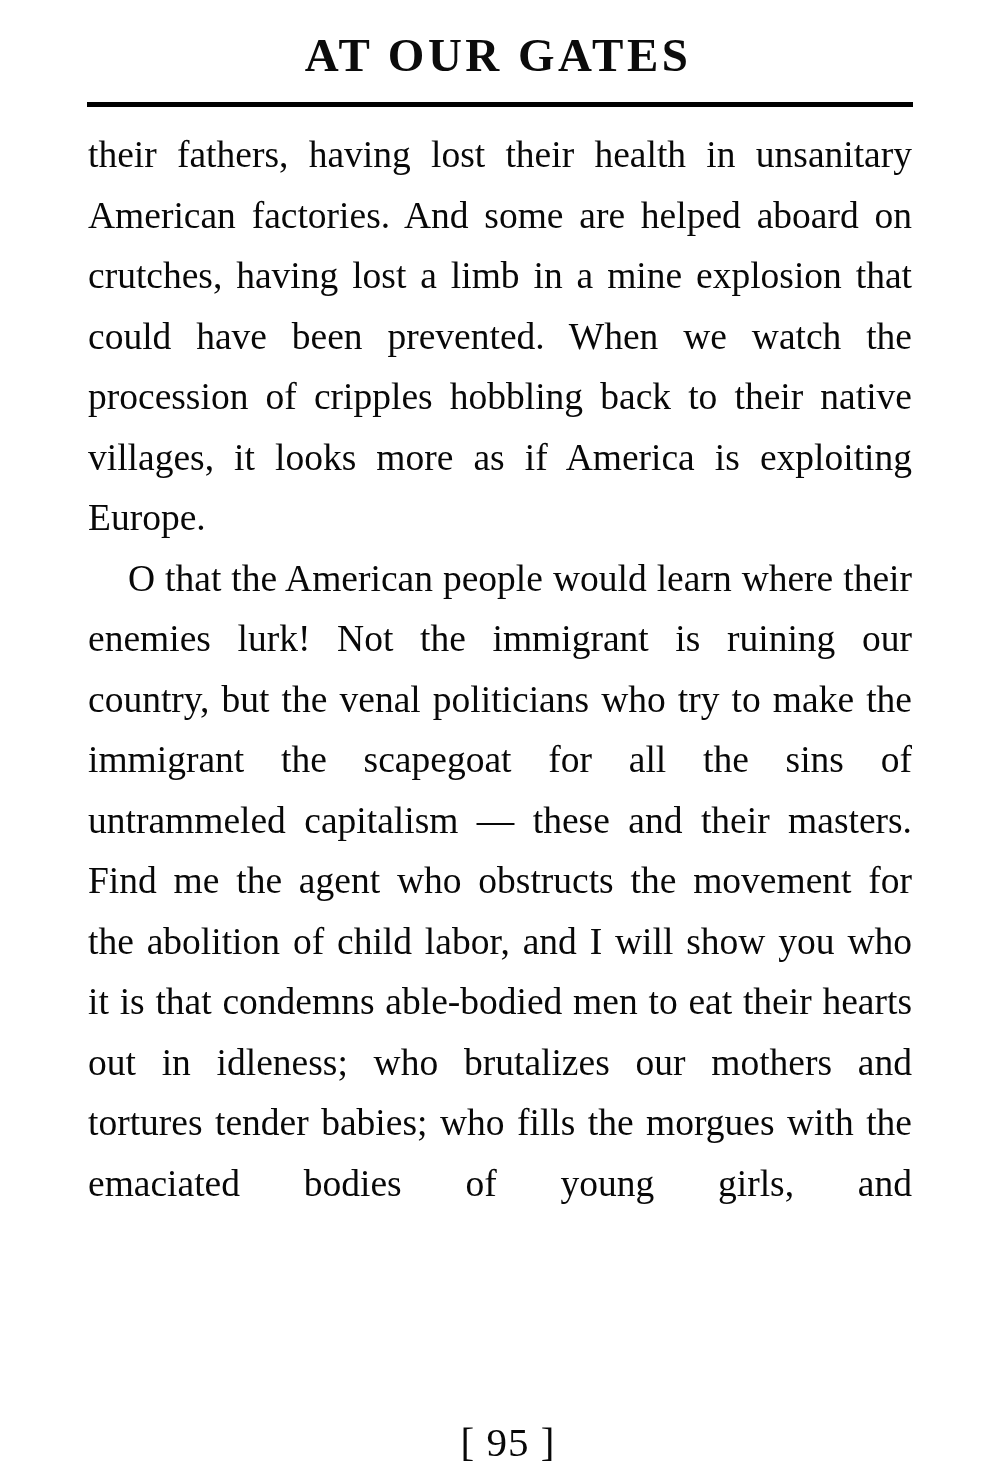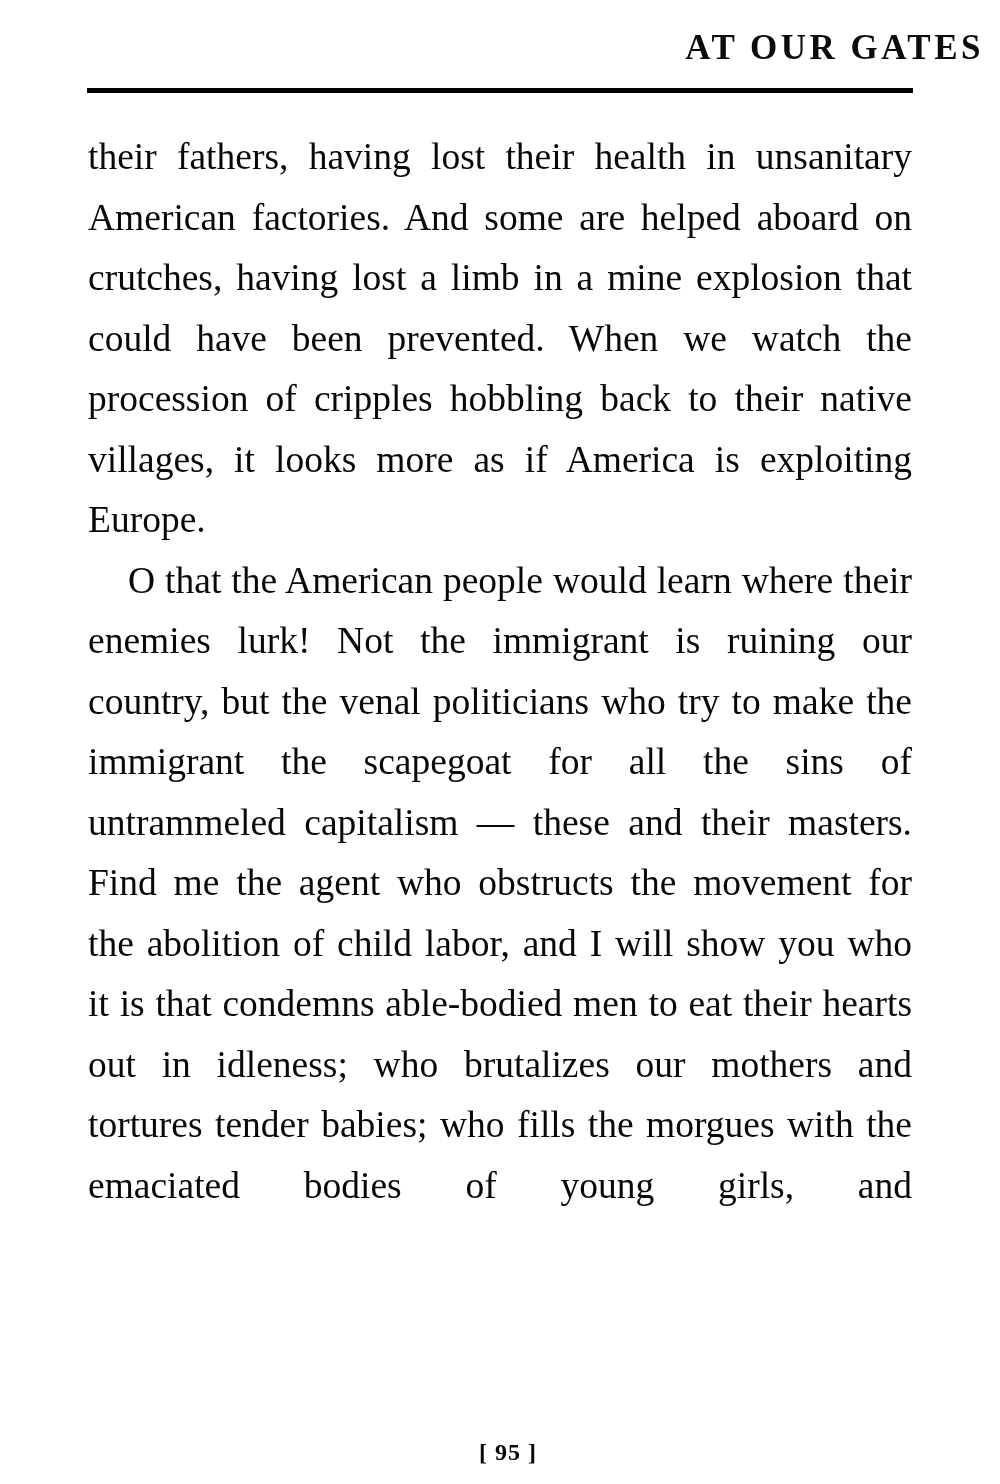--- a/index.html
+++ b/index.html
@@ -14,37 +14,37 @@
     color: #000000;
     overflow: hidden;
   }
   .page {
     position: relative;
     width: 1000px;
     height: 1484px;
     box-sizing: border-box;
   }
   .running-head {
-    text-align: right;
+    text-align: center;
     font-family: "Liberation Serif", serif;
-    font-size: 35px;
+    font-size: 47px;
     letter-spacing: 3.5px;
     font-weight: 600;
-    margin: 28px 16px 0 0;
+    margin: 28px 4px 0 0;
     color: #0b0b0b;
   }
   .head-rule {
     width: 826px;
     margin: 20px auto 0 auto;
     border-top: 5px solid #000;
   }
   .body-col {
     width: 824px;
     margin: 0 auto;
-    padding-top: 34px;
+    padding-top: 18px;
   }
   p.para {
     margin: 0;
     font-size: 37.5px;
     line-height: 60.5px;
     text-align: justify;
     text-align-last: left;
     color: #080808;
     word-spacing: 0.5px;
     -webkit-hyphens: none;
@@ -57,24 +57,23 @@
     text-align: justify;
     text-align-last: justify;
     font-family: Liberation Serif, serif;
   }
   .folio {
     position: absolute;
     left: 16px;
     right: 0;
     bottom: 46px;
     text-align: center;
-    font-size: 24px;
+    font-size: 41px;
     letter-spacing: 1px;
     color: #080808;
-    font-weight: bold;
   }
 </style>
 </head>
 <body>
 
 <div class="page">
 
   <div class="running-head">AT OUR GATES</div>
 
   <div class="head-rule"></div>

